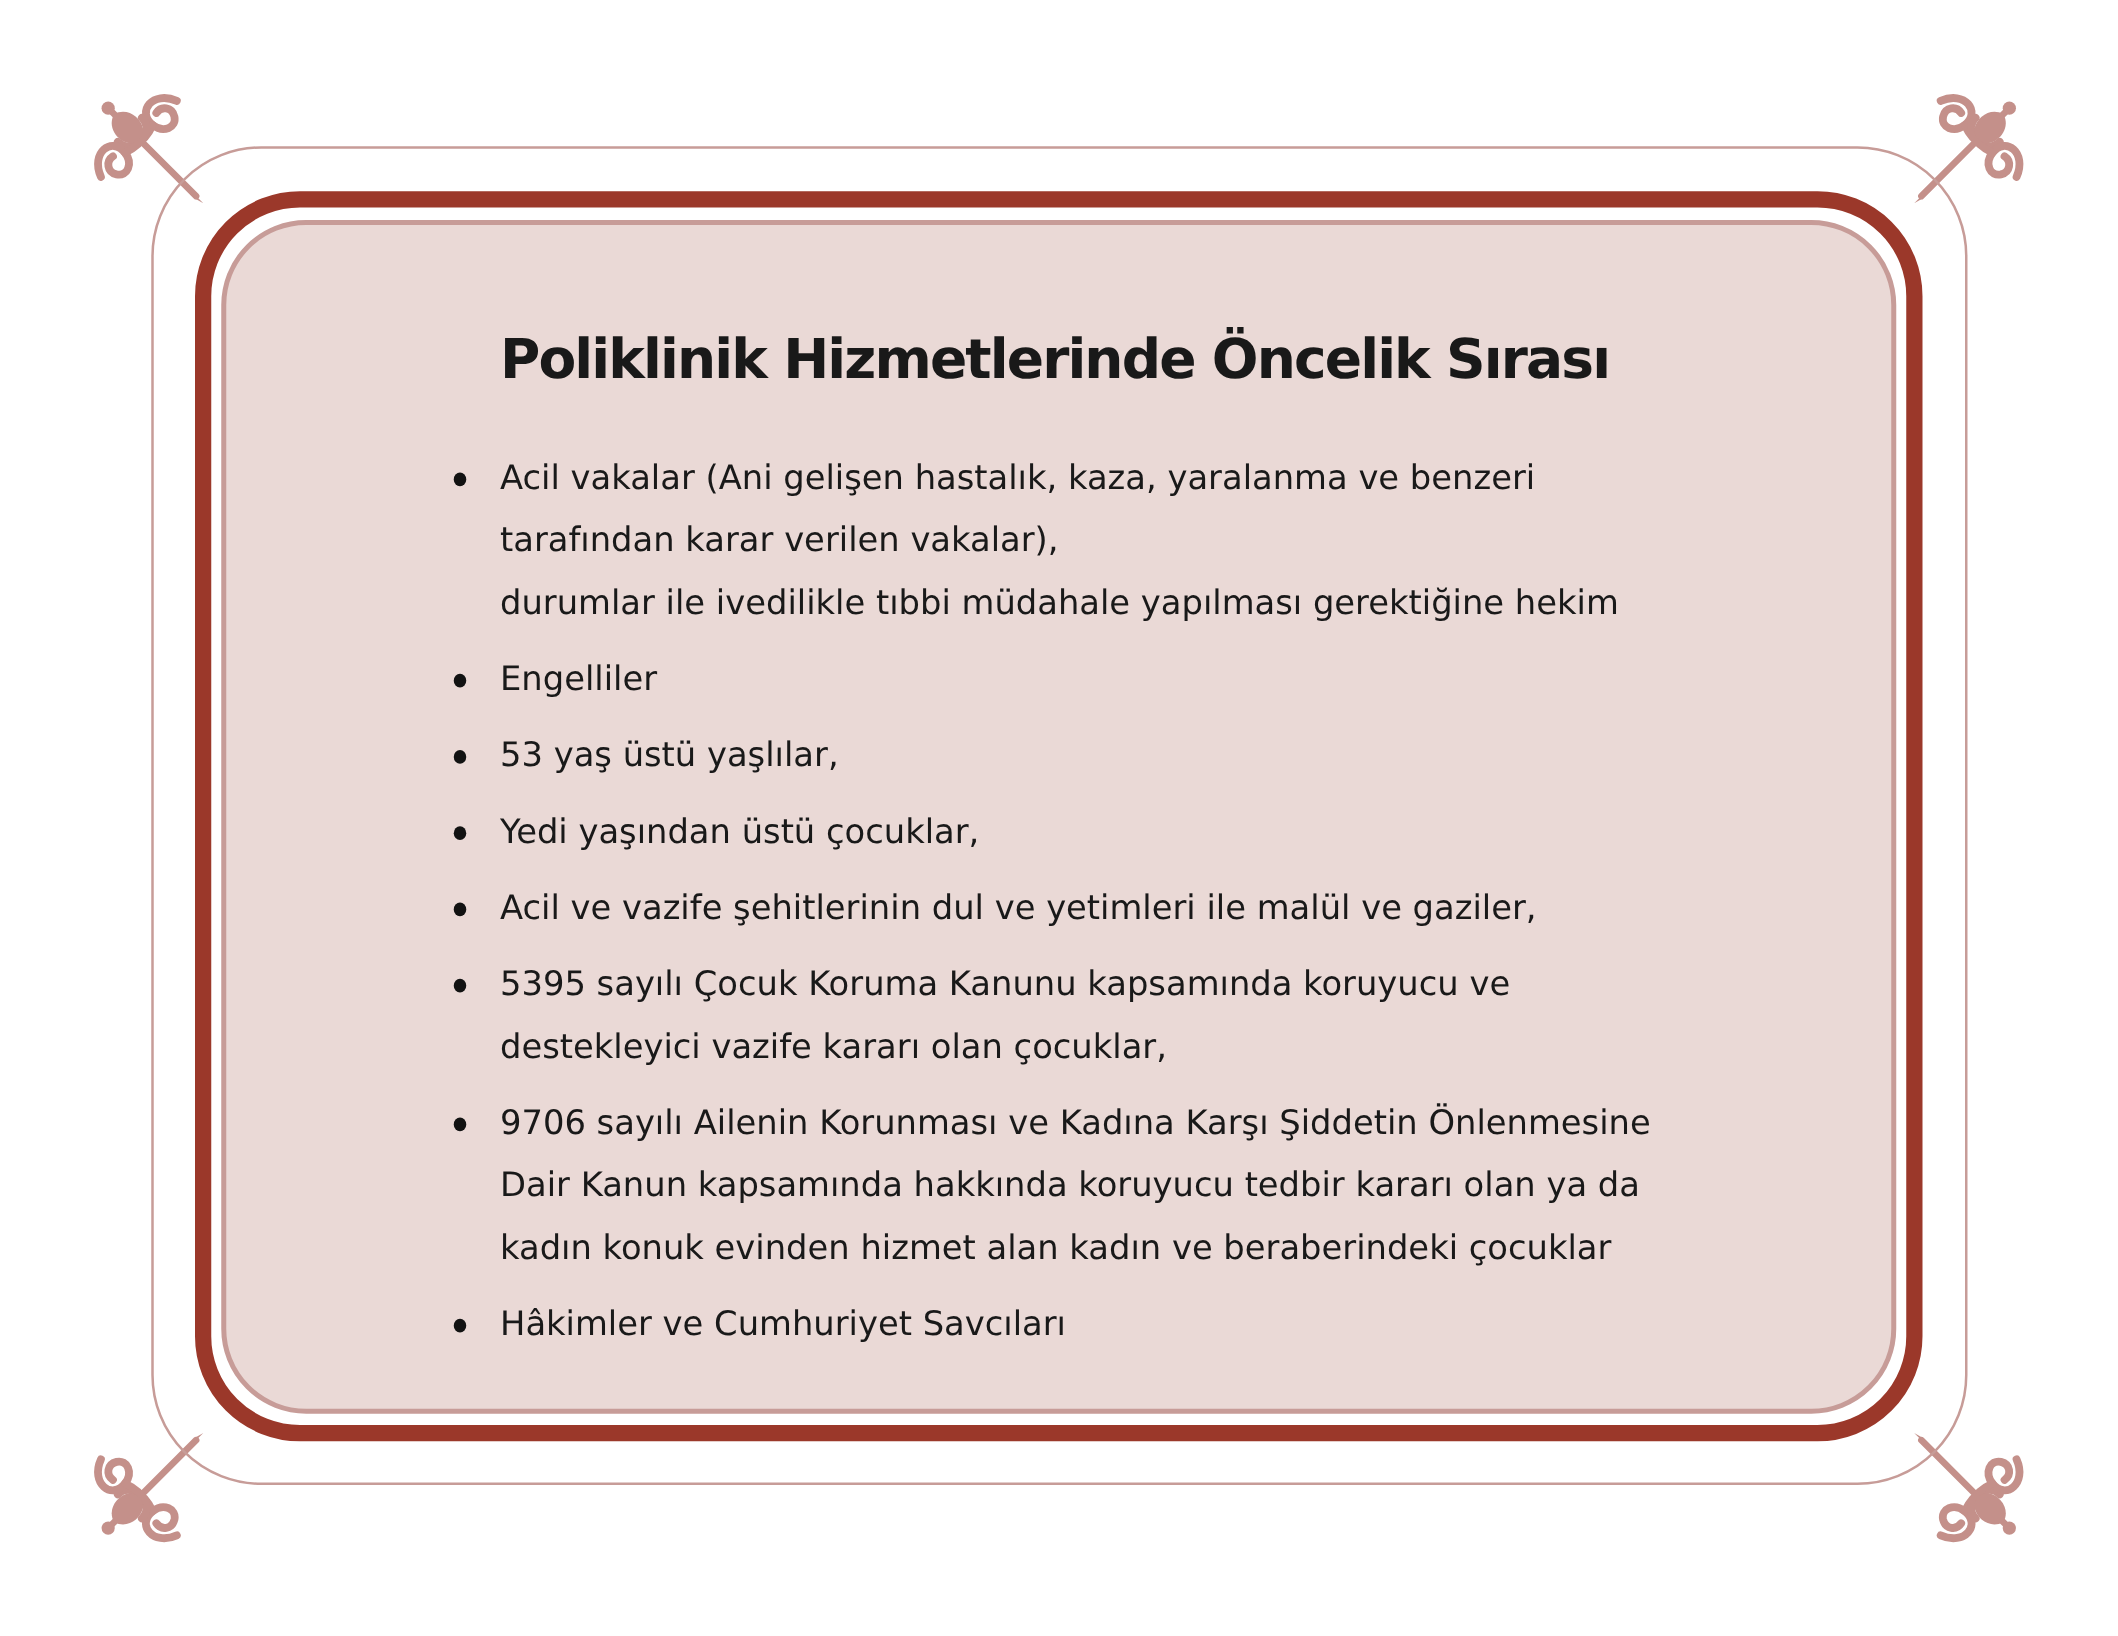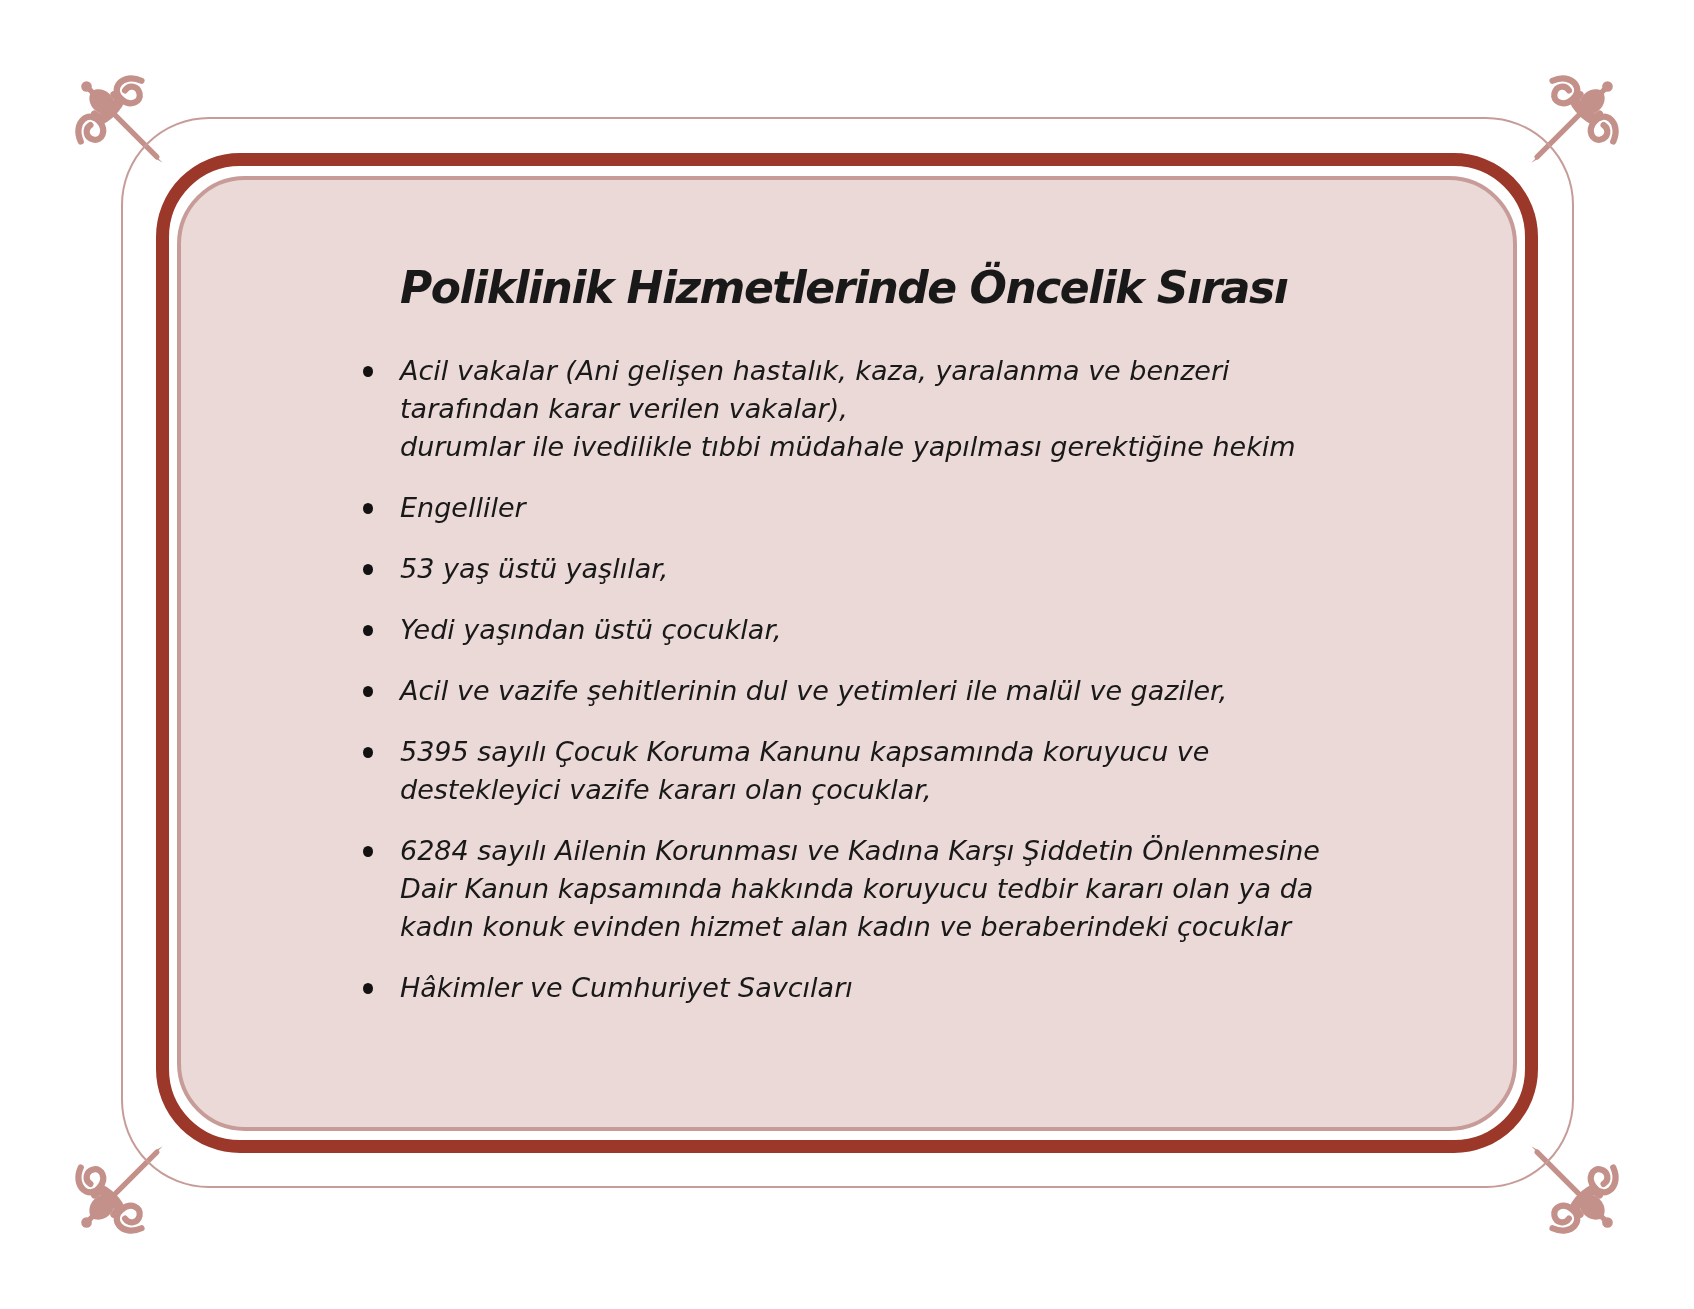--- a/index.html
+++ b/index.html
@@ -10,21 +10,20 @@
     --ornament:#c4908a;
     --text:#191919;
   }
   html,body{margin:0;padding:0;background:#fff;}
   .page{
     position:relative;
     width:1694px;height:1309px;
     background:var(--page-bg);
     font-family:"DejaVu Sans","Liberation Sans",sans-serif;
     overflow:hidden;
-    font-style:italic;
   }
   .frame-outer-line{
     position:absolute;box-sizing:border-box;
     left:121px;top:117px;width:1453px;height:1071px;
     border:2px solid var(--rose-line);
     border-radius:88px;
   }
   .frame-maroon{
     position:absolute;box-sizing:border-box;
     left:156px;top:153px;width:1382px;height:1000px;
@@ -59,21 +58,21 @@
     font-size:27px;line-height:38px;
   }
   .priority-list li::before{
     content:"";
     position:absolute;
     left:-37px;top:14px;
     width:10px;height:11px;
     border-radius:50%;
     background:#121212;
   }
-  .line{white-space:nowrap;}
+  .line{white-space:nowrap;margin-top:12px;}
   .orn{
     position:absolute;
     width:106px;height:106px;
     color:var(--ornament);
   }
   .orn.tl{left:74px;top:74px;}
   .orn.tr{left:1514px;top:74px;transform:scaleX(-1);}
   .orn.bl{left:74px;top:1129px;transform:scaleY(-1);}
   .orn.br{left:1514px;top:1129px;transform:scale(-1,-1);}
   .orn svg{display:block;width:100%;height:100%;}
@@ -170,21 +169,21 @@
       <div class="line">Yedi yaşından üstü çocuklar,</div>
     </li>
     <li>
       <div class="line">Acil ve vazife şehitlerinin dul ve yetimleri ile malül ve gaziler,</div>
     </li>
     <li>
       <div class="line">5395 sayılı Çocuk Koruma Kanunu kapsamında koruyucu ve</div>
       <div class="line">destekleyici vazife kararı olan çocuklar,</div>
     </li>
     <li>
-      <div class="line">6284 sayılı Ailenin Korunması ve Kadına Karşı Şiddetin Önlenmesine</div>
+      <div class="line">9706 sayılı Ailenin Korunması ve Kadına Karşı Şiddetin Önlenmesine</div>
       <div class="line">Dair Kanun kapsamında hakkında koruyucu tedbir kararı olan ya da</div>
       <div class="line">kadın konuk evinden hizmet alan kadın ve beraberindeki çocuklar</div>
     </li>
     <li>
       <div class="line">Hâkimler ve Cumhuriyet Savcıları</div>
     </li>
   </ul>
 
 </div>
 

